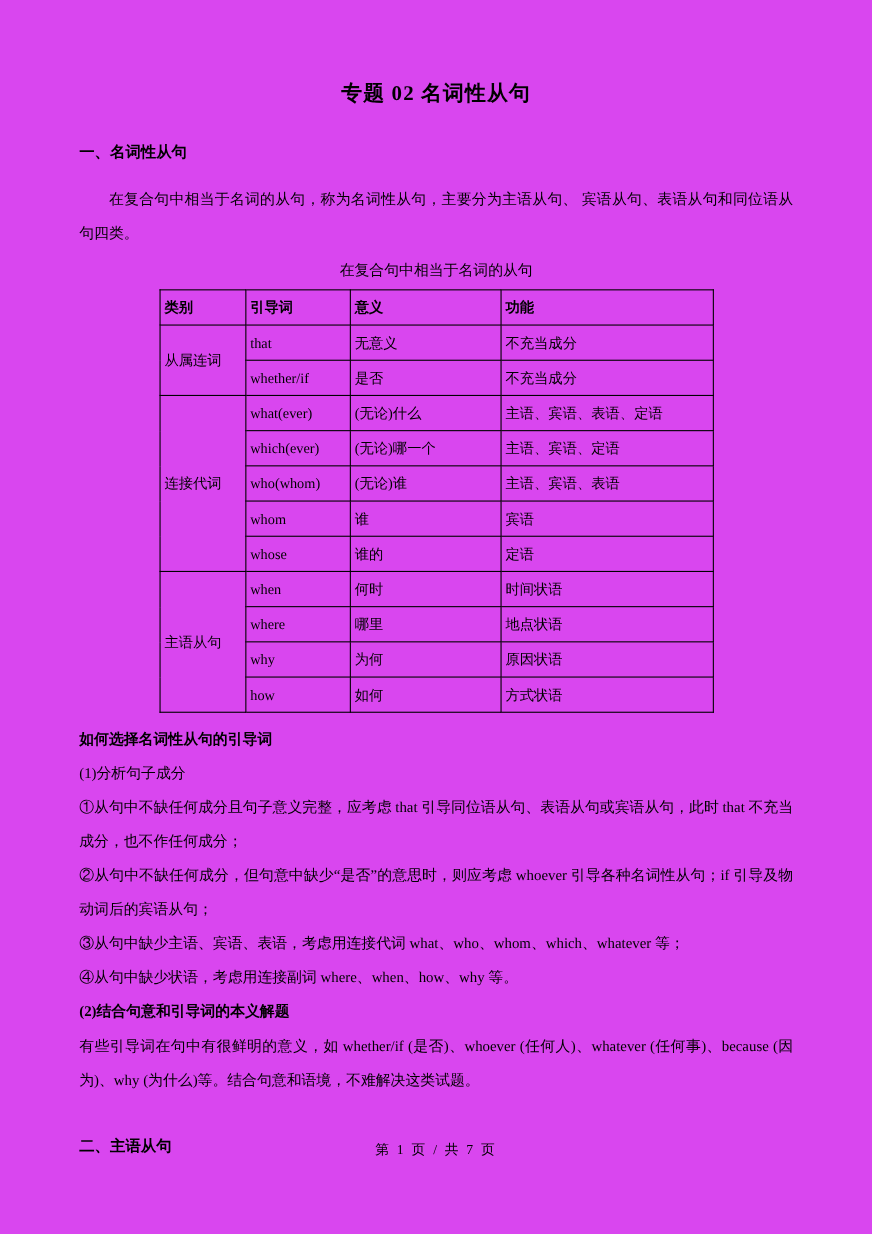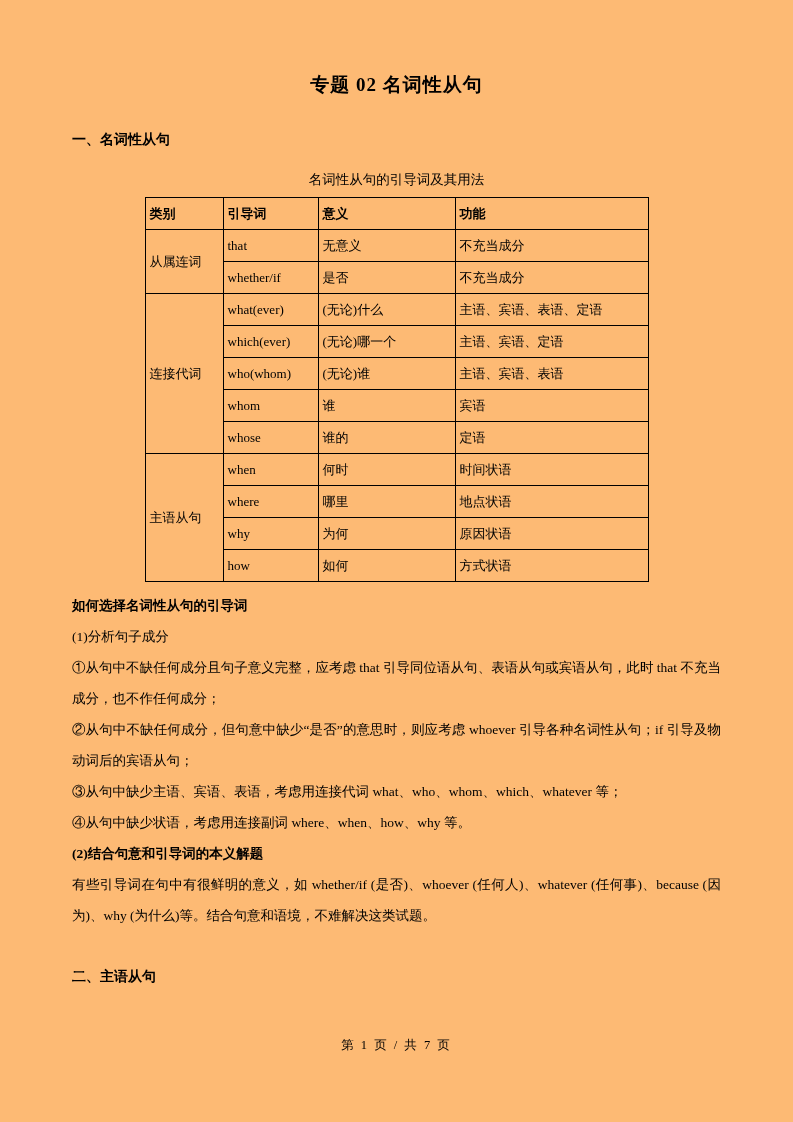--- a/index.html
+++ b/index.html
@@ -4,21 +4,21 @@
 <style>
   html, body {
     margin: 0;
     padding: 0;
     background: #ffffff;
   }
   .page {
     width: 793px;
     height: 1122px;
     margin: 0 auto;
-    background: #fdba74;
+    background: #d946ef;
     position: relative;
     box-sizing: border-box;
     padding: 58px 72px 0 72px;
     font-family: "Liberation Serif", "DejaVu Serif", serif;
     color: #000000;
     overflow: hidden;
   }
   .doc-title {
     text-align: center;
     font-size: 19px;
@@ -88,22 +88,23 @@
 </style>
 </head>
 <body>
 
 <div class="page">
 
   <h1 class="doc-title">专题 02 名词性从句</h1>
 
   <h2 class="section-heading">一、名词性从句</h2>
 
+  <p class="para indent">在复合句中相当于名词的从句，称为名词性从句，主要分为主语从句、 宾语从句、表语从句和同位语从句四类。</p>
 
-  <p class="table-caption">名词性从句的引导词及其用法</p>
+  <p class="table-caption">在复合句中相当于名词的从句</p>
 
   <table class="grammar-table">
     <colgroup>
       <col class="c-cat">
         <col class="c-word">
         <col class="c-mean">
         <col class="c-func">
     </colgroup>
     <thead>
       <tr>

